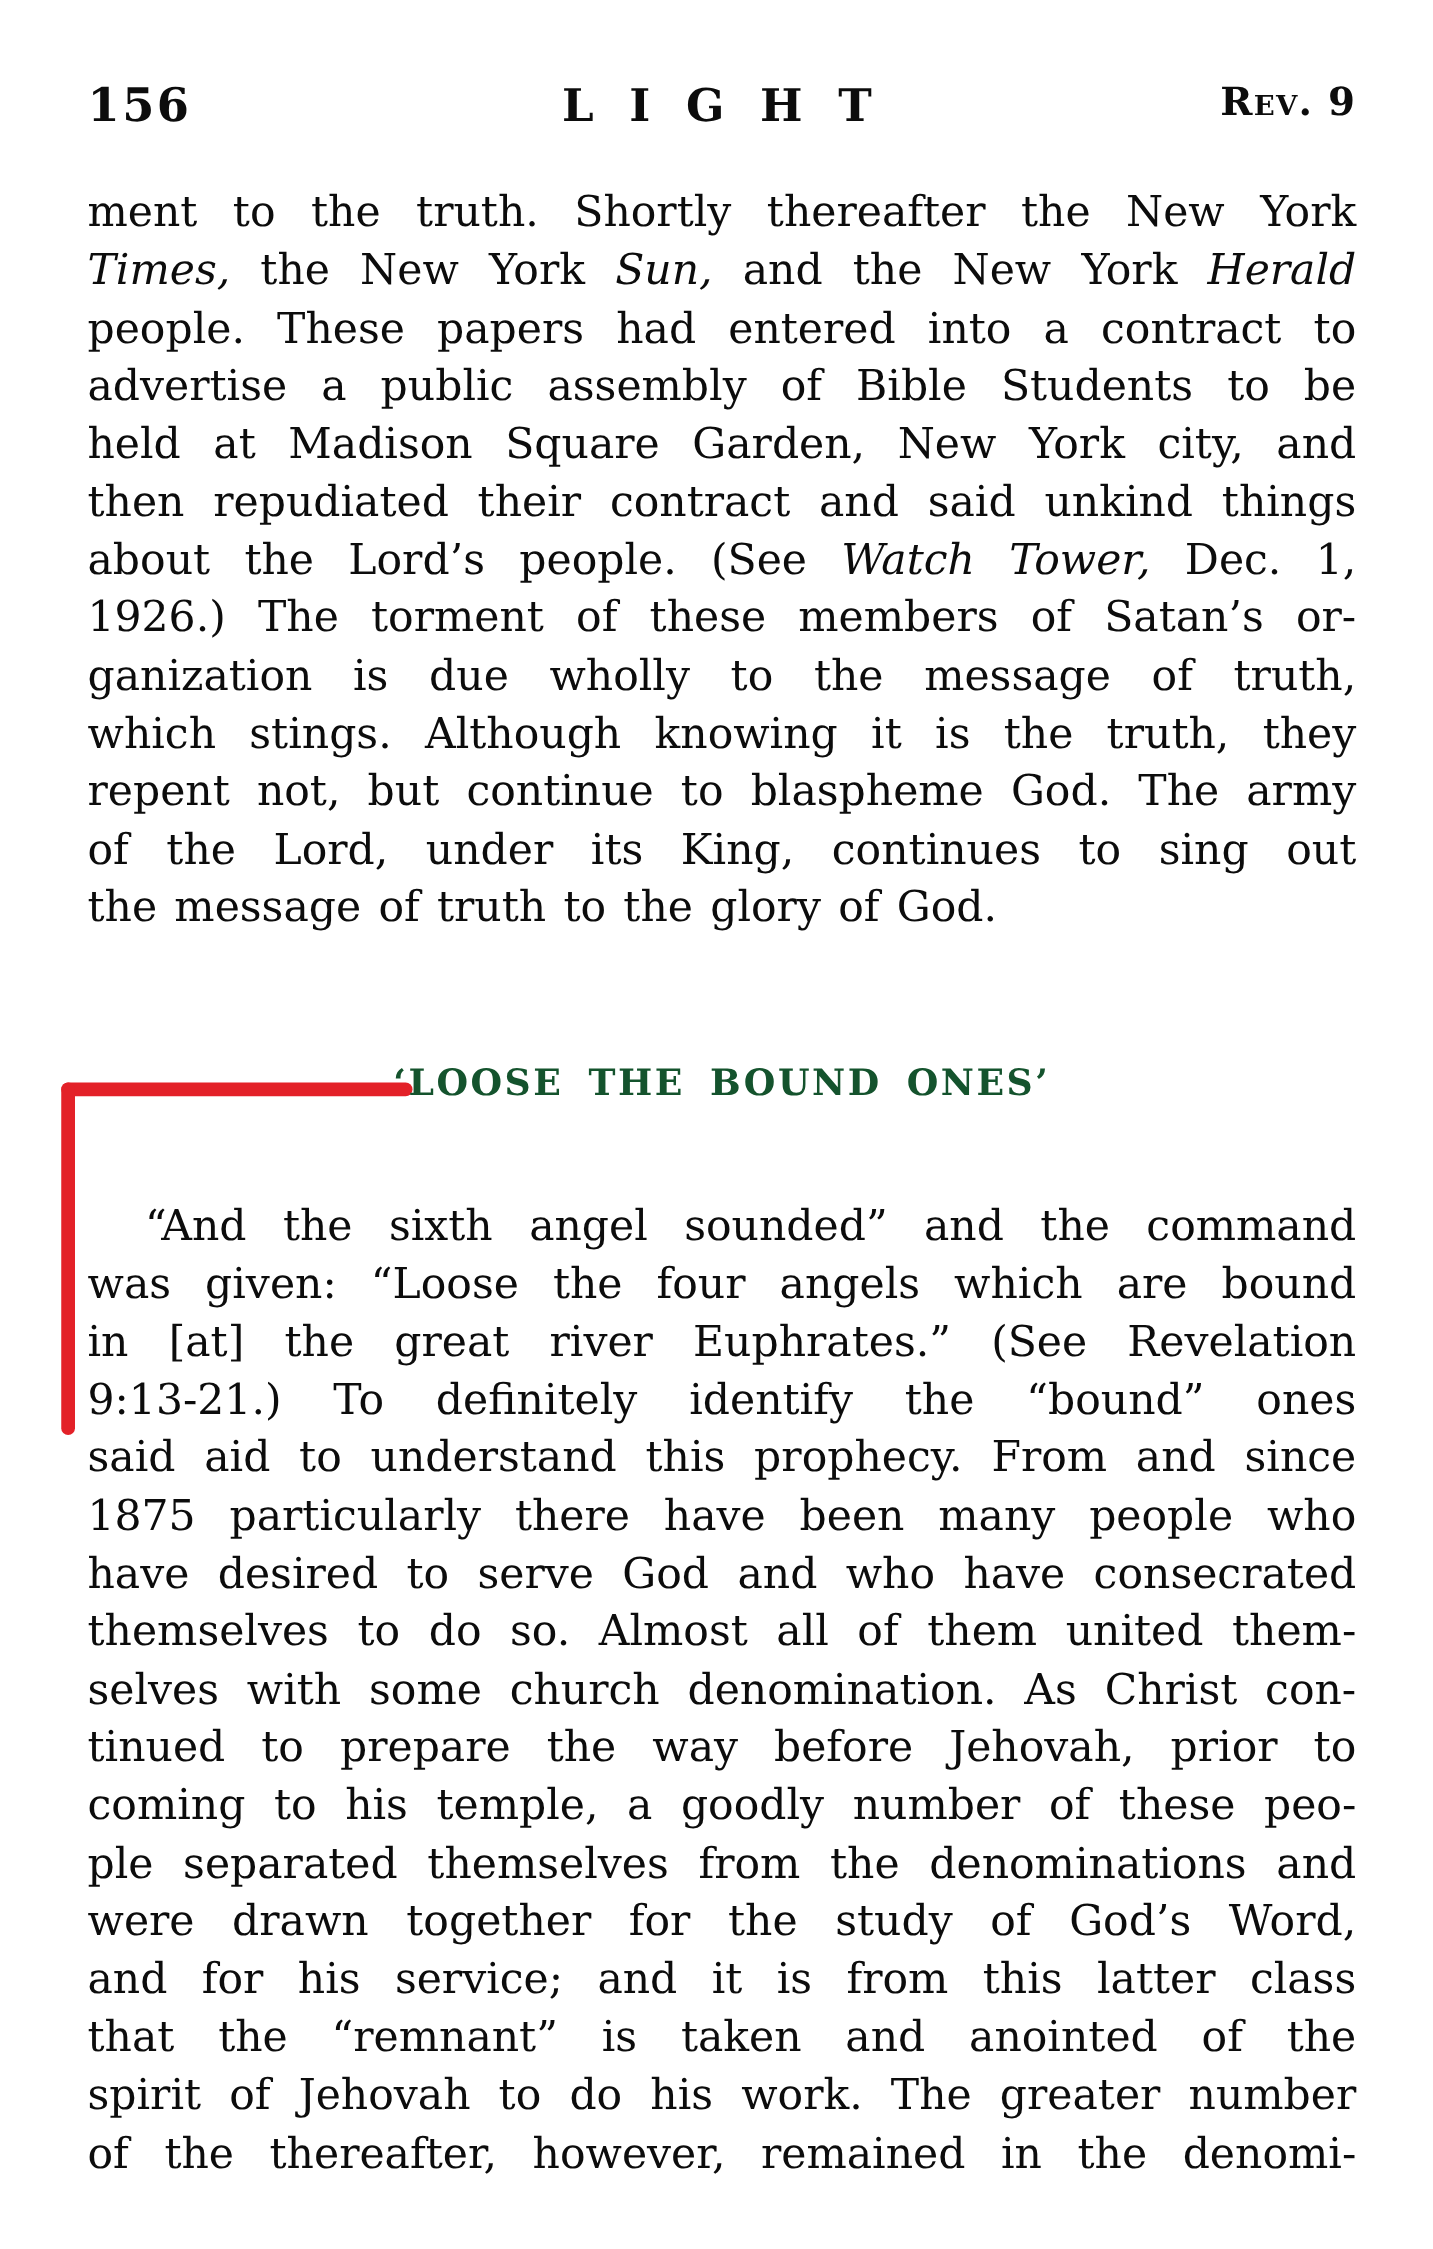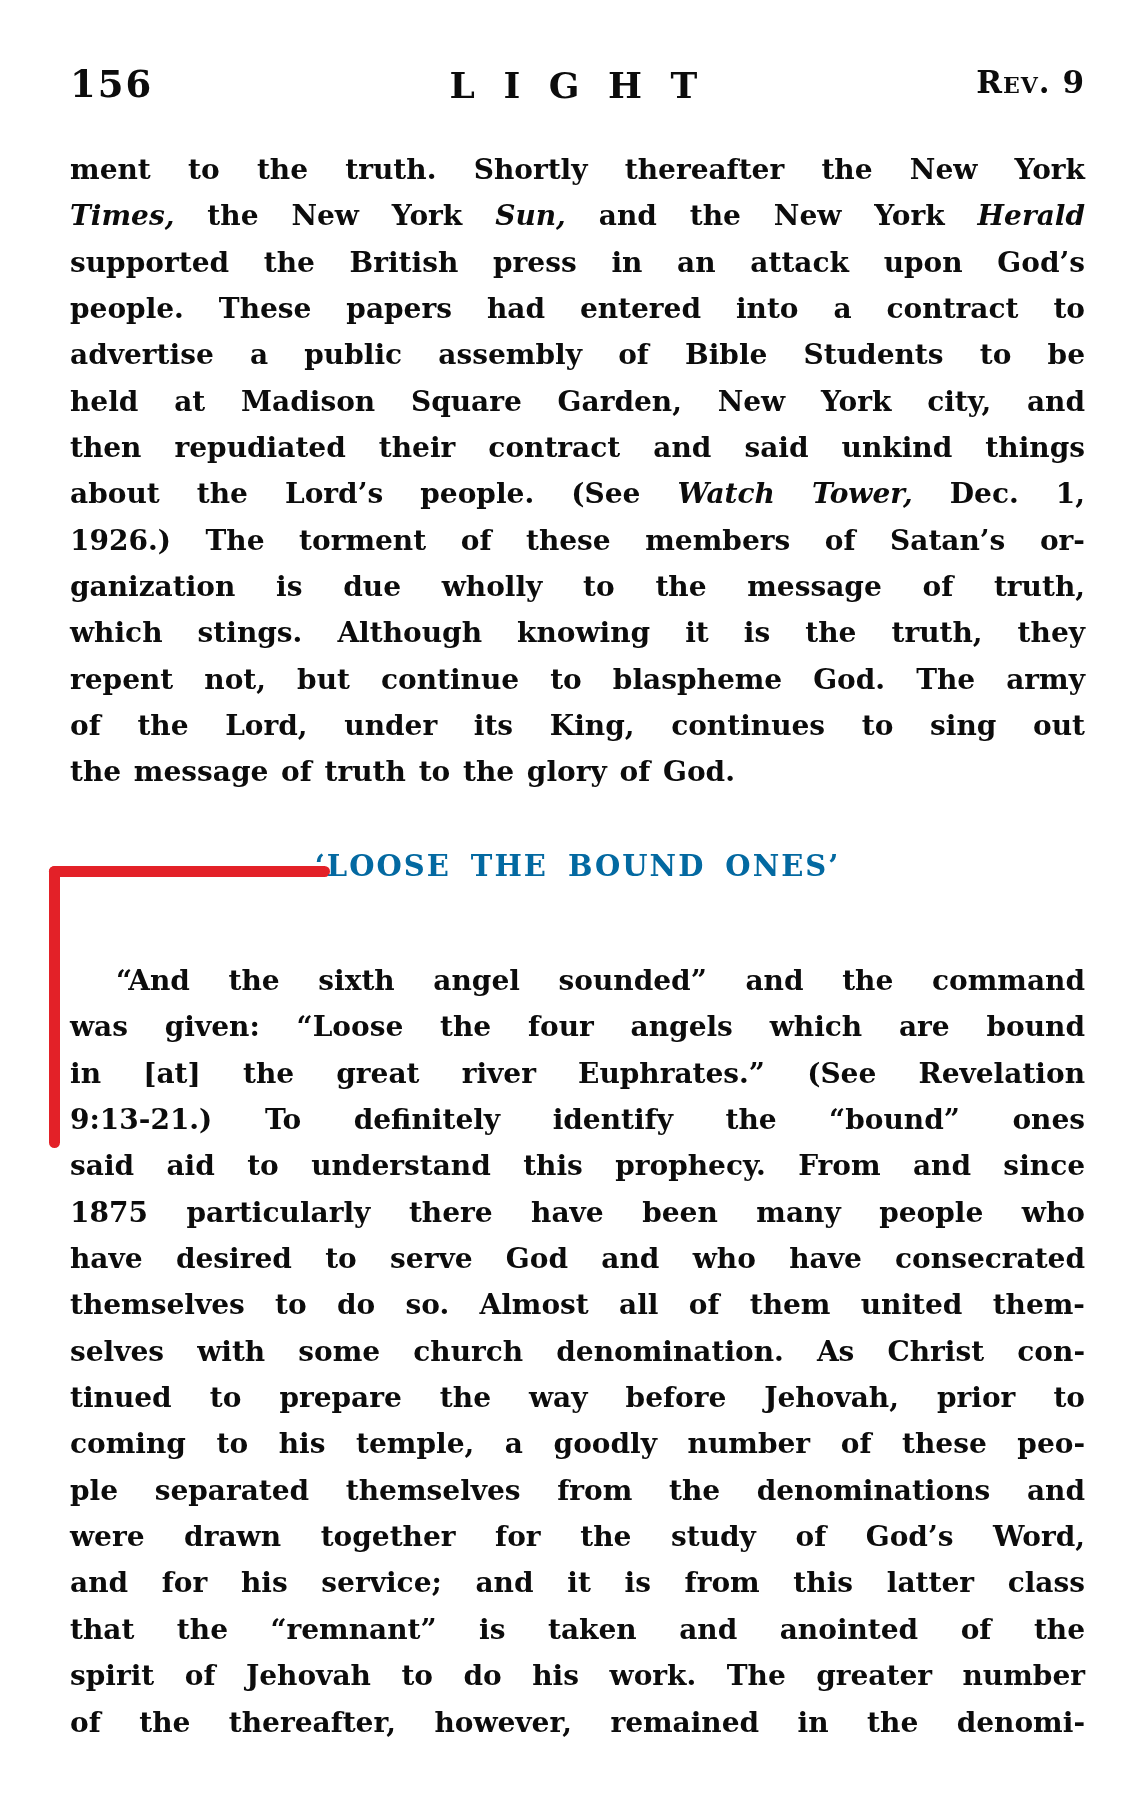--- a/index.html
+++ b/index.html
@@ -32,43 +32,43 @@
   }
   .pref {
     position: absolute; right: 0; top: 2px;
     font-size: 31px;
     font-variant: small-caps;
     letter-spacing: 1px;
   }
   .para {
     position: absolute;
     left: 70px; width: 1015px;
-    font-size: 28px;
-    font-weight: 700;
+    font-size: 34px;
+    font-weight: 400;
     line-height: 46.35px;
     word-spacing: 3px;
   }
   .p1 { top: 147px; }
   .p2 { top: 922px; }
   .line {
     text-align: justify;
     text-align-last: justify;
     height: 46.35px;
     white-space: normal;
   }
   .line.lastfree { text-align-last: left; }
   .line.indent { padding-left: 46px; box-sizing: border-box; margin-top: 36px; }
   .line i { font-style: italic; }
   .heading {
     position: absolute;
     top: 849px; left: 70px; width: 1015px; margin: 0;
     text-align: center;
     font-size: 29px; font-weight: 700;
     letter-spacing: 2px; word-spacing: 8px;
-    color: #0369a1;
+    color: #14532d;
   }
   .bracket-h {
     position: absolute;
     left: 49px; top: 866px;
     width: 281px; height: 11px;
     border-radius: 7px;
     background: #e32128;
   }
   .bracket-v {
     position: absolute;
@@ -85,21 +85,20 @@
 
   <header class="pagehead">
     <span class="pnum">156</span>
     <span class="ptitle">L I G H T</span>
     <span class="pref">Rev. 9</span>
   </header>
 
   <div class="para p1">
       <div class="line"><span>ment to the truth. Shortly thereafter the New York</span></div>
       <div class="line"><i>Times,</i><span> the New York </span><i>Sun,</i><span> and the New York </span><i>Herald</i></div>
-      <div class="line"><span>supported the British press in an attack upon God’s</span></div>
       <div class="line"><span>people. These papers had entered into a contract to</span></div>
       <div class="line"><span>advertise a public assembly of Bible Students to be</span></div>
       <div class="line"><span>held at Madison Square Garden, New York city, and</span></div>
       <div class="line"><span>then repudiated their contract and said unkind things</span></div>
       <div class="line"><span>about the Lord’s people. (See </span><i>Watch Tower,</i><span> Dec. 1,</span></div>
       <div class="line"><span>1926.) The torment of these members of Satan’s or-</span></div>
       <div class="line"><span>ganization is due wholly to the message of truth,</span></div>
       <div class="line"><span>which stings. Although knowing it is the truth, they</span></div>
       <div class="line"><span>repent not, but continue to blaspheme God. The army</span></div>
       <div class="line"><span>of the Lord, under its King, continues to sing out</span></div>

